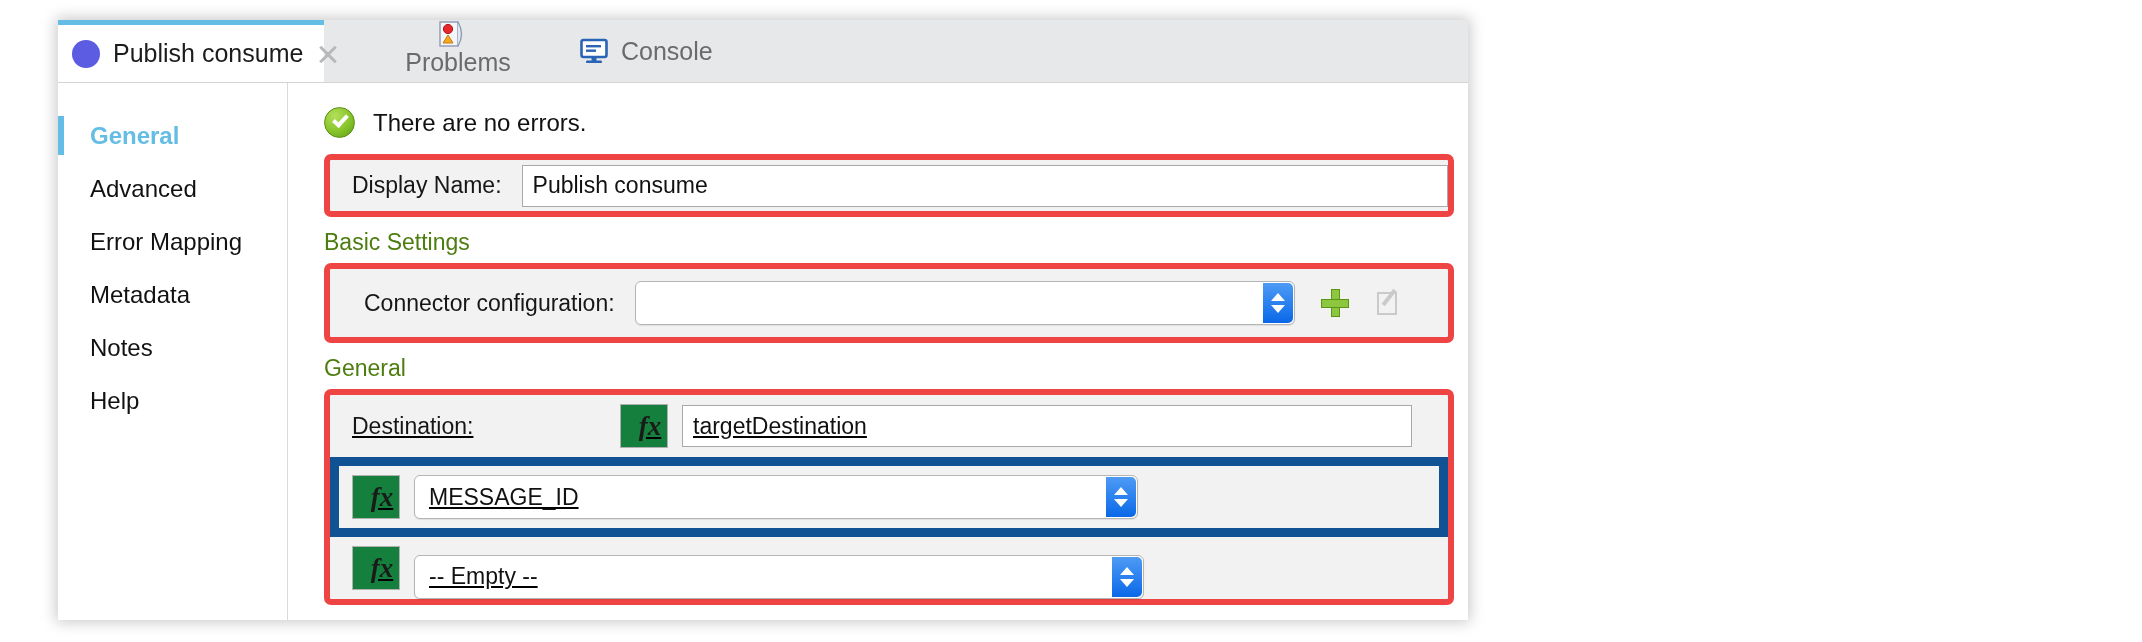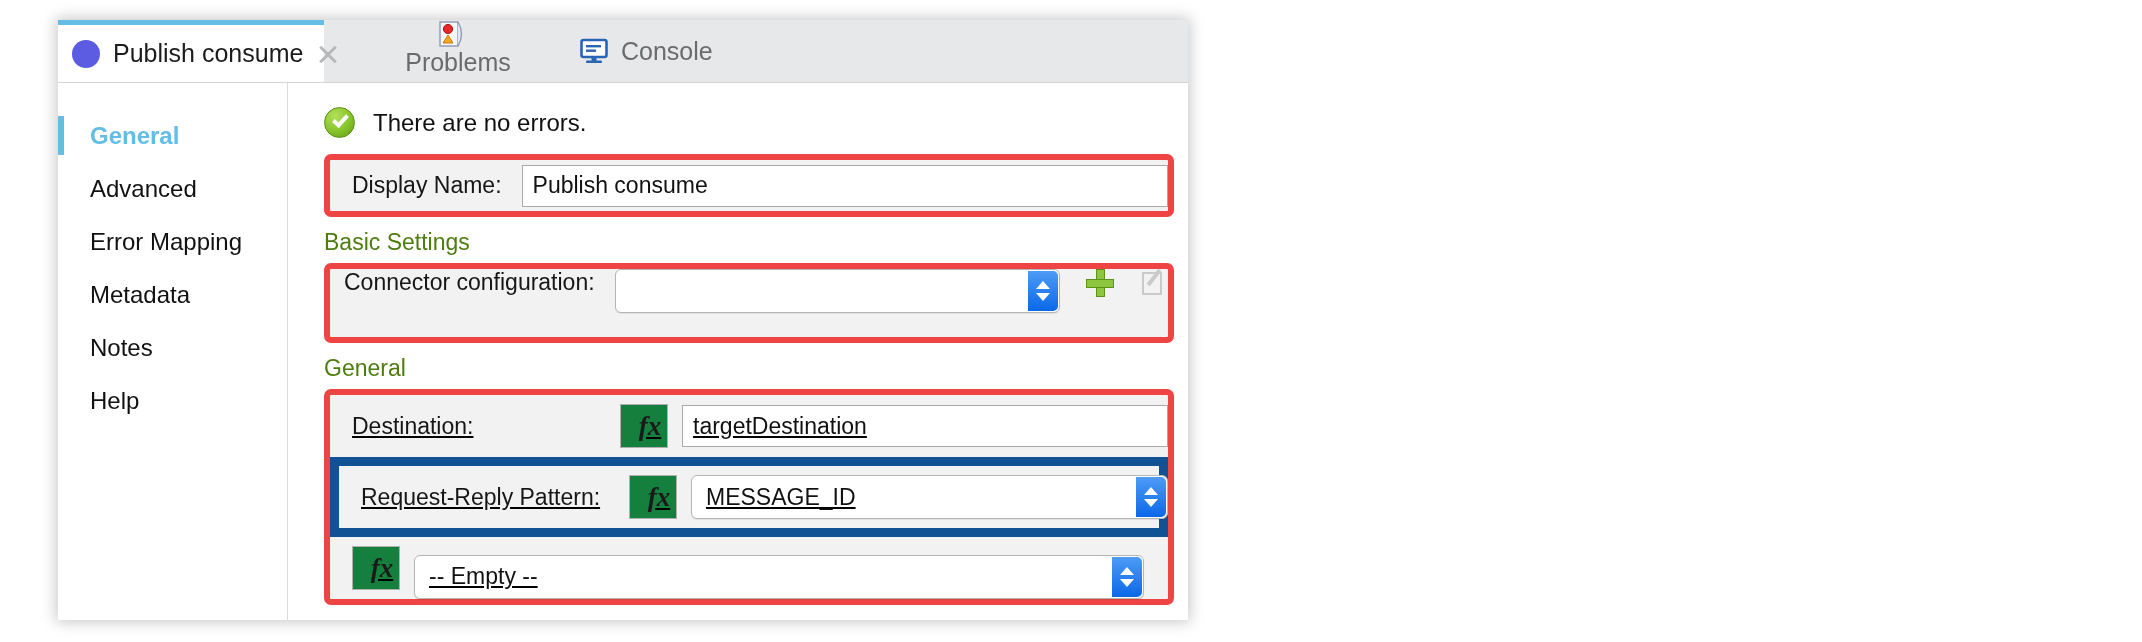--- a/index.html
+++ b/index.html
@@ -21,21 +21,21 @@
     width: 2142px;
     height: 642px;
     background: #ffffff;
   }
 
   
   #panel {
     position: absolute;
     left: 58px;
     top: 20px;
-    width: 1130px;
+    width: 1410px;
     height: 600px;
     background: #ffffff;
     box-shadow: 0 0 14px 2px rgba(0,0,0,0.22);
     overflow: hidden;
   }
 
   
   #tabstrip {
     position: relative;
     height: 62px;
@@ -204,21 +204,21 @@
     box-sizing: border-box;
     font-size: 23px;
     color: #111111;
     padding: 0 10px;
     display: flex;
     align-items: center;
     height: 42px;
   }
 
   
-  #basic-group { height: 80px; display: flex; align-items: flex-start; padding-left: 14px; }
+  #basic-group { height: 80px; display: flex; align-items: center; padding-left: 34px; }
 
   
   .combo {
     position: relative;
     height: 44px;
     background: #ffffff;
     border: 1px solid #b5b5b5;
     border-radius: 6px;
     box-sizing: border-box;
     display: flex;
@@ -435,21 +435,20 @@
         <div class="group" id="general-group">
 
           <div class="prop-row">
             <span class="prop-label">Destination:</span>
             <span class="fx-btn">fx</span>
             <span class="spacer-14"></span>
             <span class="txtinput" style="width:730px;">targetDestination</span>
           </div>
 
           <div class="prop-row highlight">
-            <span class="prop-label" style="padding-left:9px;">Request-Reply Pattern:</span>
             <span class="fx-btn">fx</span>
             <span class="spacer-14"></span>
             <span class="combo" style="width:724px;">
               <span>MESSAGE_ID</span>
               <span class="stepper">
                 <span class="arw up"></span>
                 <span class="arw down"></span>
               </span>
             </span>
           </div>

